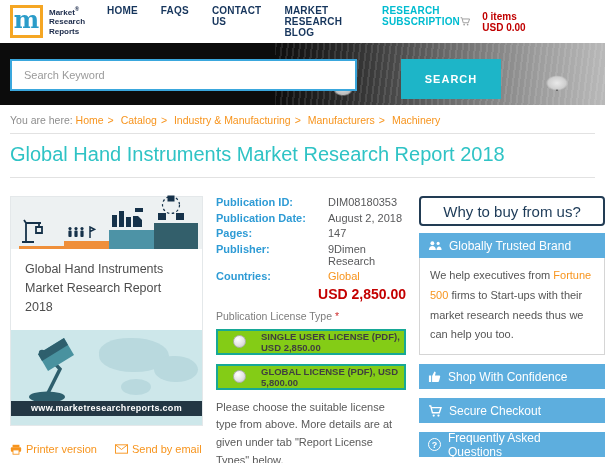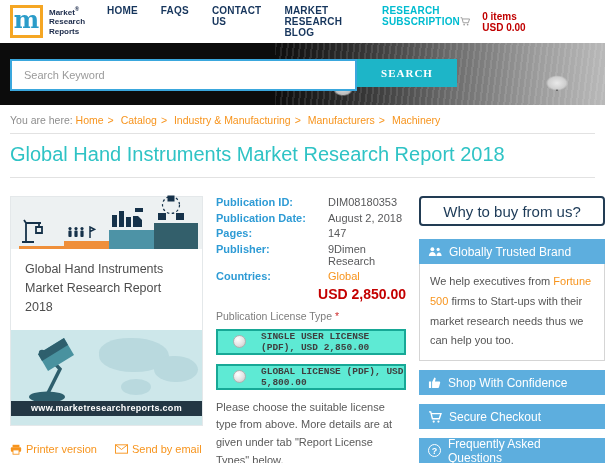--- a/index.html
+++ b/index.html
@@ -35,22 +35,22 @@
       repeating-linear-gradient(97deg, rgba(255,255,255,.10) 0 2px, rgba(0,0,0,0) 2px 6px),
       linear-gradient(90deg, #0c0c0c 0%, #2c2c2c 22%, #6f6f6f 55%, #9d9d9d 80%, #b9b9b9 100%);
   }
   .search-row { position:absolute; left:10px; top:16px; display:flex; }
   .search-input {
     width:347px; height:32px; border:2px solid #3aa7dd; background:#fff;
     font-family:"Liberation Sans",sans-serif; font-size:11px; color:#555; padding:0 12px; outline:none;
   }
   .search-input::placeholder { color:#9a9a9a; }
   .search-btn {
-    width:100px; height:28px; border:0; background:#1db5c8; color:#fff;
-    font-family:Liberation Serif, serif; font-size:11px; font-weight:bold; letter-spacing:1px; cursor:pointer;
+    width:100px; height:40px; border:0; background:#1db5c8; color:#fff;
+    font-family:Liberation Sans, sans-serif; font-size:11px; font-weight:bold; letter-spacing:1px; cursor:pointer;margin-left:44px;
   }
   
   .breadcrumb { padding:9px 10px 7px; font-size:10.5px; color:#8e8e8e; }
   .breadcrumb a { color:#f7941d; text-decoration:none; cursor:pointer; }
   .breadcrumb .sep { color:#f7941d; margin:0 4px; }
   .title-wrap { margin:0 10px; border-top:1px solid #e2e2e2; border-bottom:1px solid #e2e2e2; padding:9px 0 11px; }
   .page-title { color:#2fc3c5; font-size:20px; font-weight:400; }
   
   .main { display:flex; padding:18px 10px 0; gap:13px; align-items:flex-start; }
   .col-left  { width:193px; flex:none; }
@@ -84,38 +84,38 @@
   
   .detail-row { display:flex; margin-bottom:3.5px; }
   .detail-label { width:96px; flex:none; font-size:11px; font-weight:bold; color:#2e9bd5; }
   .detail-value { font-size:11px; color:#58595b;margin-left:16px; }
   .detail-value.link { color:#f7941d; cursor:pointer; }
   .price { text-align:right; color:#c40000; font-weight:bold; font-size:14px; margin:3px 0 8px; }
   .license-heading { font-size:10.5px; color:#7c7c7c; margin-bottom:7px; }
   .license-heading .req { color:#d03030; }
   .license-option {
     border:2px solid #17a896; height:26px; display:flex; align-items:center;
-    padding-left:15px; gap:15px; margin-bottom:9px; cursor:pointer; background:#5eead4;font-family:Liberation Mono, monospace;
+    padding-left:15px; gap:15px; margin-bottom:9px; cursor:pointer; background:#84cc16;
   }
   .radio {
     width:13px; height:13px; border-radius:50%; border:1px solid #b0b0b0; flex:none; cursor:pointer;
     background:radial-gradient(circle at 35% 30%, #ffffff 0%, #e4e4e4 55%, #c2c2c2 100%);
   }
   .license-label { font-size:9.5px; font-weight:bold; color:#3f3f3f; }
   .note { font-size:11px; color:#5a5a5a; line-height:1.62; margin-top:2px; }
   
   .why-box {
     border:2px solid #223c54; border-radius:4px; height:30px; display:flex;
     align-items:center; justify-content:center; color:#1c3a57; font-size:15px;
   }
   .bar {
     background:#5daede; color:#fff; font-size:12px; height:25px; padding:0 9px;
     display:flex; align-items:center; gap:7px; margin-top:9px; cursor:pointer;
   }
-  .bar.first { margin-top:13px; margin-bottom:0; }
+  .bar.first { margin-top:7px; margin-bottom:0; }
   .trusted-box {
     border:1px solid #d5d5d5; border-top:none; padding:8px 10px 9px;
     font-size:11px; color:#555; line-height:1.8; background:#fff;
   }
   .trusted-box .hl { color:#f7941d; }
   .q-icon {
     width:13px; height:13px; border:1.3px solid #fff; border-radius:50%; flex:none;
     font-size:9px; font-weight:bold; display:flex; align-items:center; justify-content:center; color:#fff;
   }
 </style>

